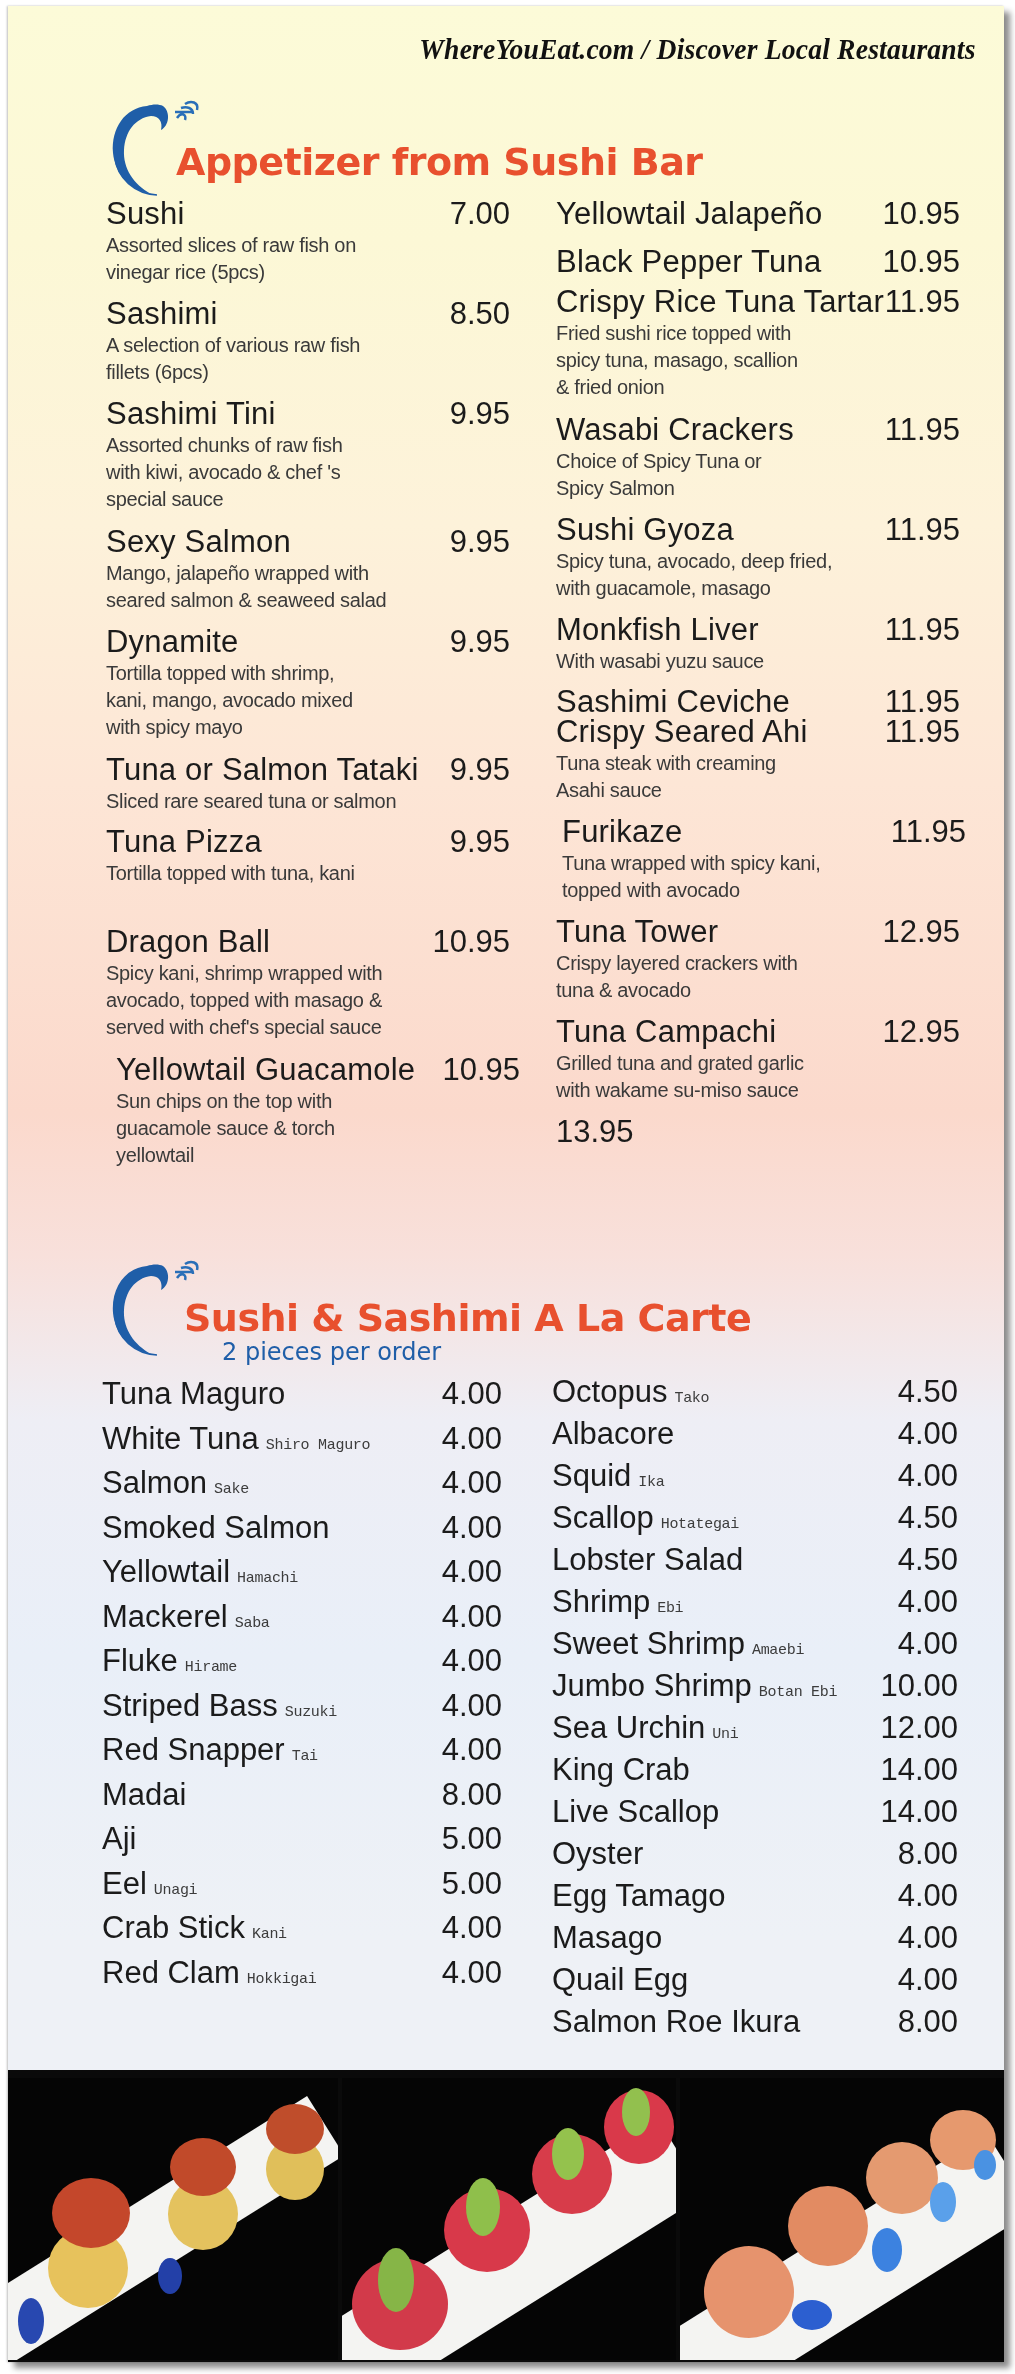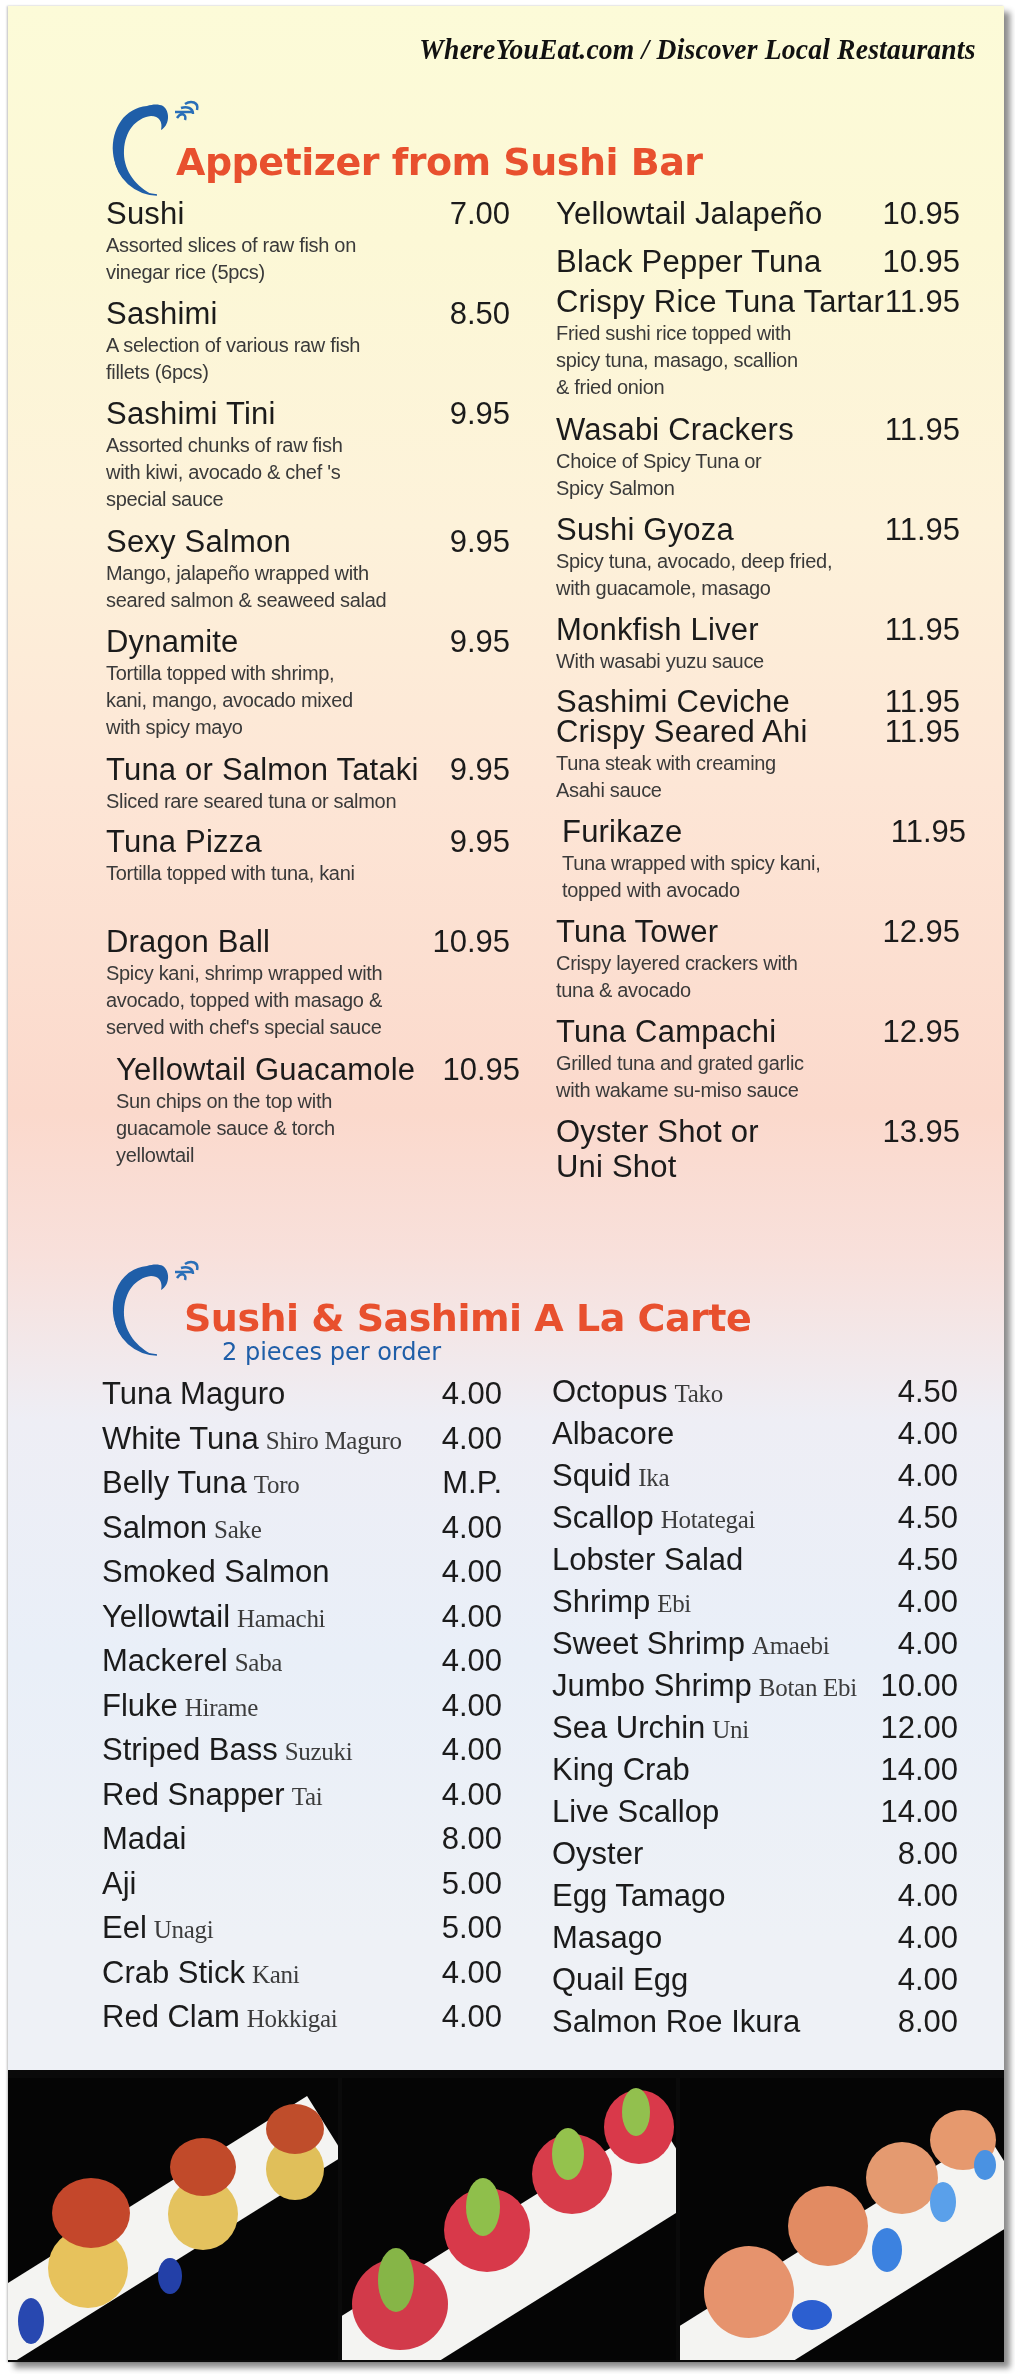--- a/index.html
+++ b/index.html
@@ -45,21 +45,21 @@
   .item-desc {
     font-family: Liberation Sans, sans-serif; font-size: 20px; color: #3a3a3a;
     line-height: 27px; margin-top: 1px; letter-spacing: -0.3px;
   }
 
   .ac-item { display: flex; justify-content: space-between; align-items: baseline; height: 44.5px; }
   .ac-name {
     font-family: "Liberation Sans", sans-serif; font-size: 31px; color: #1b1b1b; white-space: nowrap;
   }
   .ac-jp {
-    font-family: Liberation Serif, serif; font-size: 25px; color: #3c3c3c; margin-left: 7px; letter-spacing: -0.3px;
+    font-family: Liberation Mono, monospace; font-size: 15px; color: #3c3c3c; margin-left: 7px; letter-spacing: -0.3px;
   }
   .ac-price { font-family: "Liberation Sans", sans-serif; font-size: 31px; color: #1b1b1b; white-space: nowrap; }
 
   .photo-strip {
     position: absolute; left: 0; top: 2064px; width: 996px; height: 292px; background: #0a0a0a;
   }
   .photo { position: absolute; top: 8px; height: 282px; overflow: hidden; background: #050505; }
   .photo .plate { position: absolute; background: #f4f4f2; transform-origin: left bottom; }
   .photo .bite { position: absolute; border-radius: 50%; }
 </style>
@@ -271,24 +271,20 @@
             <div class="item-name">Tuna Campachi</div>
             <div class="item-price" style="align-self: flex-start;">12.95</div>
           </div>
           <div class="item-desc">
             <div>Grilled tuna and grated garlic</div>
             <div>with wakame su-miso sauce</div>
           </div>
         </div>
         <div class="item" style="position: absolute; left: 0px; width: 100%; top: 918px;">
           <div class="item-row">
-            <div class="item-name">
-              <div>Oyster Shot or</div>
-              <div>Uni Shot</div>
-            </div>
             <div class="item-price" style="align-self: flex-start;">13.95</div>
           </div>
         </div>
       </div>
   </div>
 
   <div class="section-head" style="left:94px; top:1252px; width:680px; height:120px;">
     <svg class="wave-logo" viewBox="0 0 100 100" style="left:0;top:0;width:110px;height:100px;">
       <path d="M40 8 C18 10 4 30 6 55 C8 75 22 92 44 96 C26 86 16 70 17 52 C18 34 28 20 44 18 C52 18 56 24 54 32 C62 28 64 14 56 8 C52 6 46 6 40 8 Z" fill="#1f5ea8"></path>
       <path d="M8 60 C10 80 28 96 50 97" stroke="#1f5ea8" stroke-width="1.5" fill="none"></path>
@@ -300,24 +296,20 @@
 
   <div class="col" style="left:94px; top:1370px; width:400px;">
     <div id="ac-left">
         <div class="ac-item">
           <div class="ac-name"><span>Tuna Maguro</span></div>
           <div class="ac-price">4.00</div>
         </div>
         <div class="ac-item">
           <div class="ac-name"><span>White Tuna</span><span class="ac-jp">Shiro Maguro</span></div>
           <div class="ac-price">4.00</div>
-        </div>
-        <div class="ac-item">
-          <div class="ac-name"><span>Belly Tuna</span><span class="ac-jp">Toro</span></div>
-          <div class="ac-price">M.P.</div>
         </div>
         <div class="ac-item">
           <div class="ac-name"><span>Salmon</span><span class="ac-jp">Sake</span></div>
           <div class="ac-price">4.00</div>
         </div>
         <div class="ac-item">
           <div class="ac-name"><span>Smoked Salmon</span></div>
           <div class="ac-price">4.00</div>
         </div>
         <div class="ac-item">

